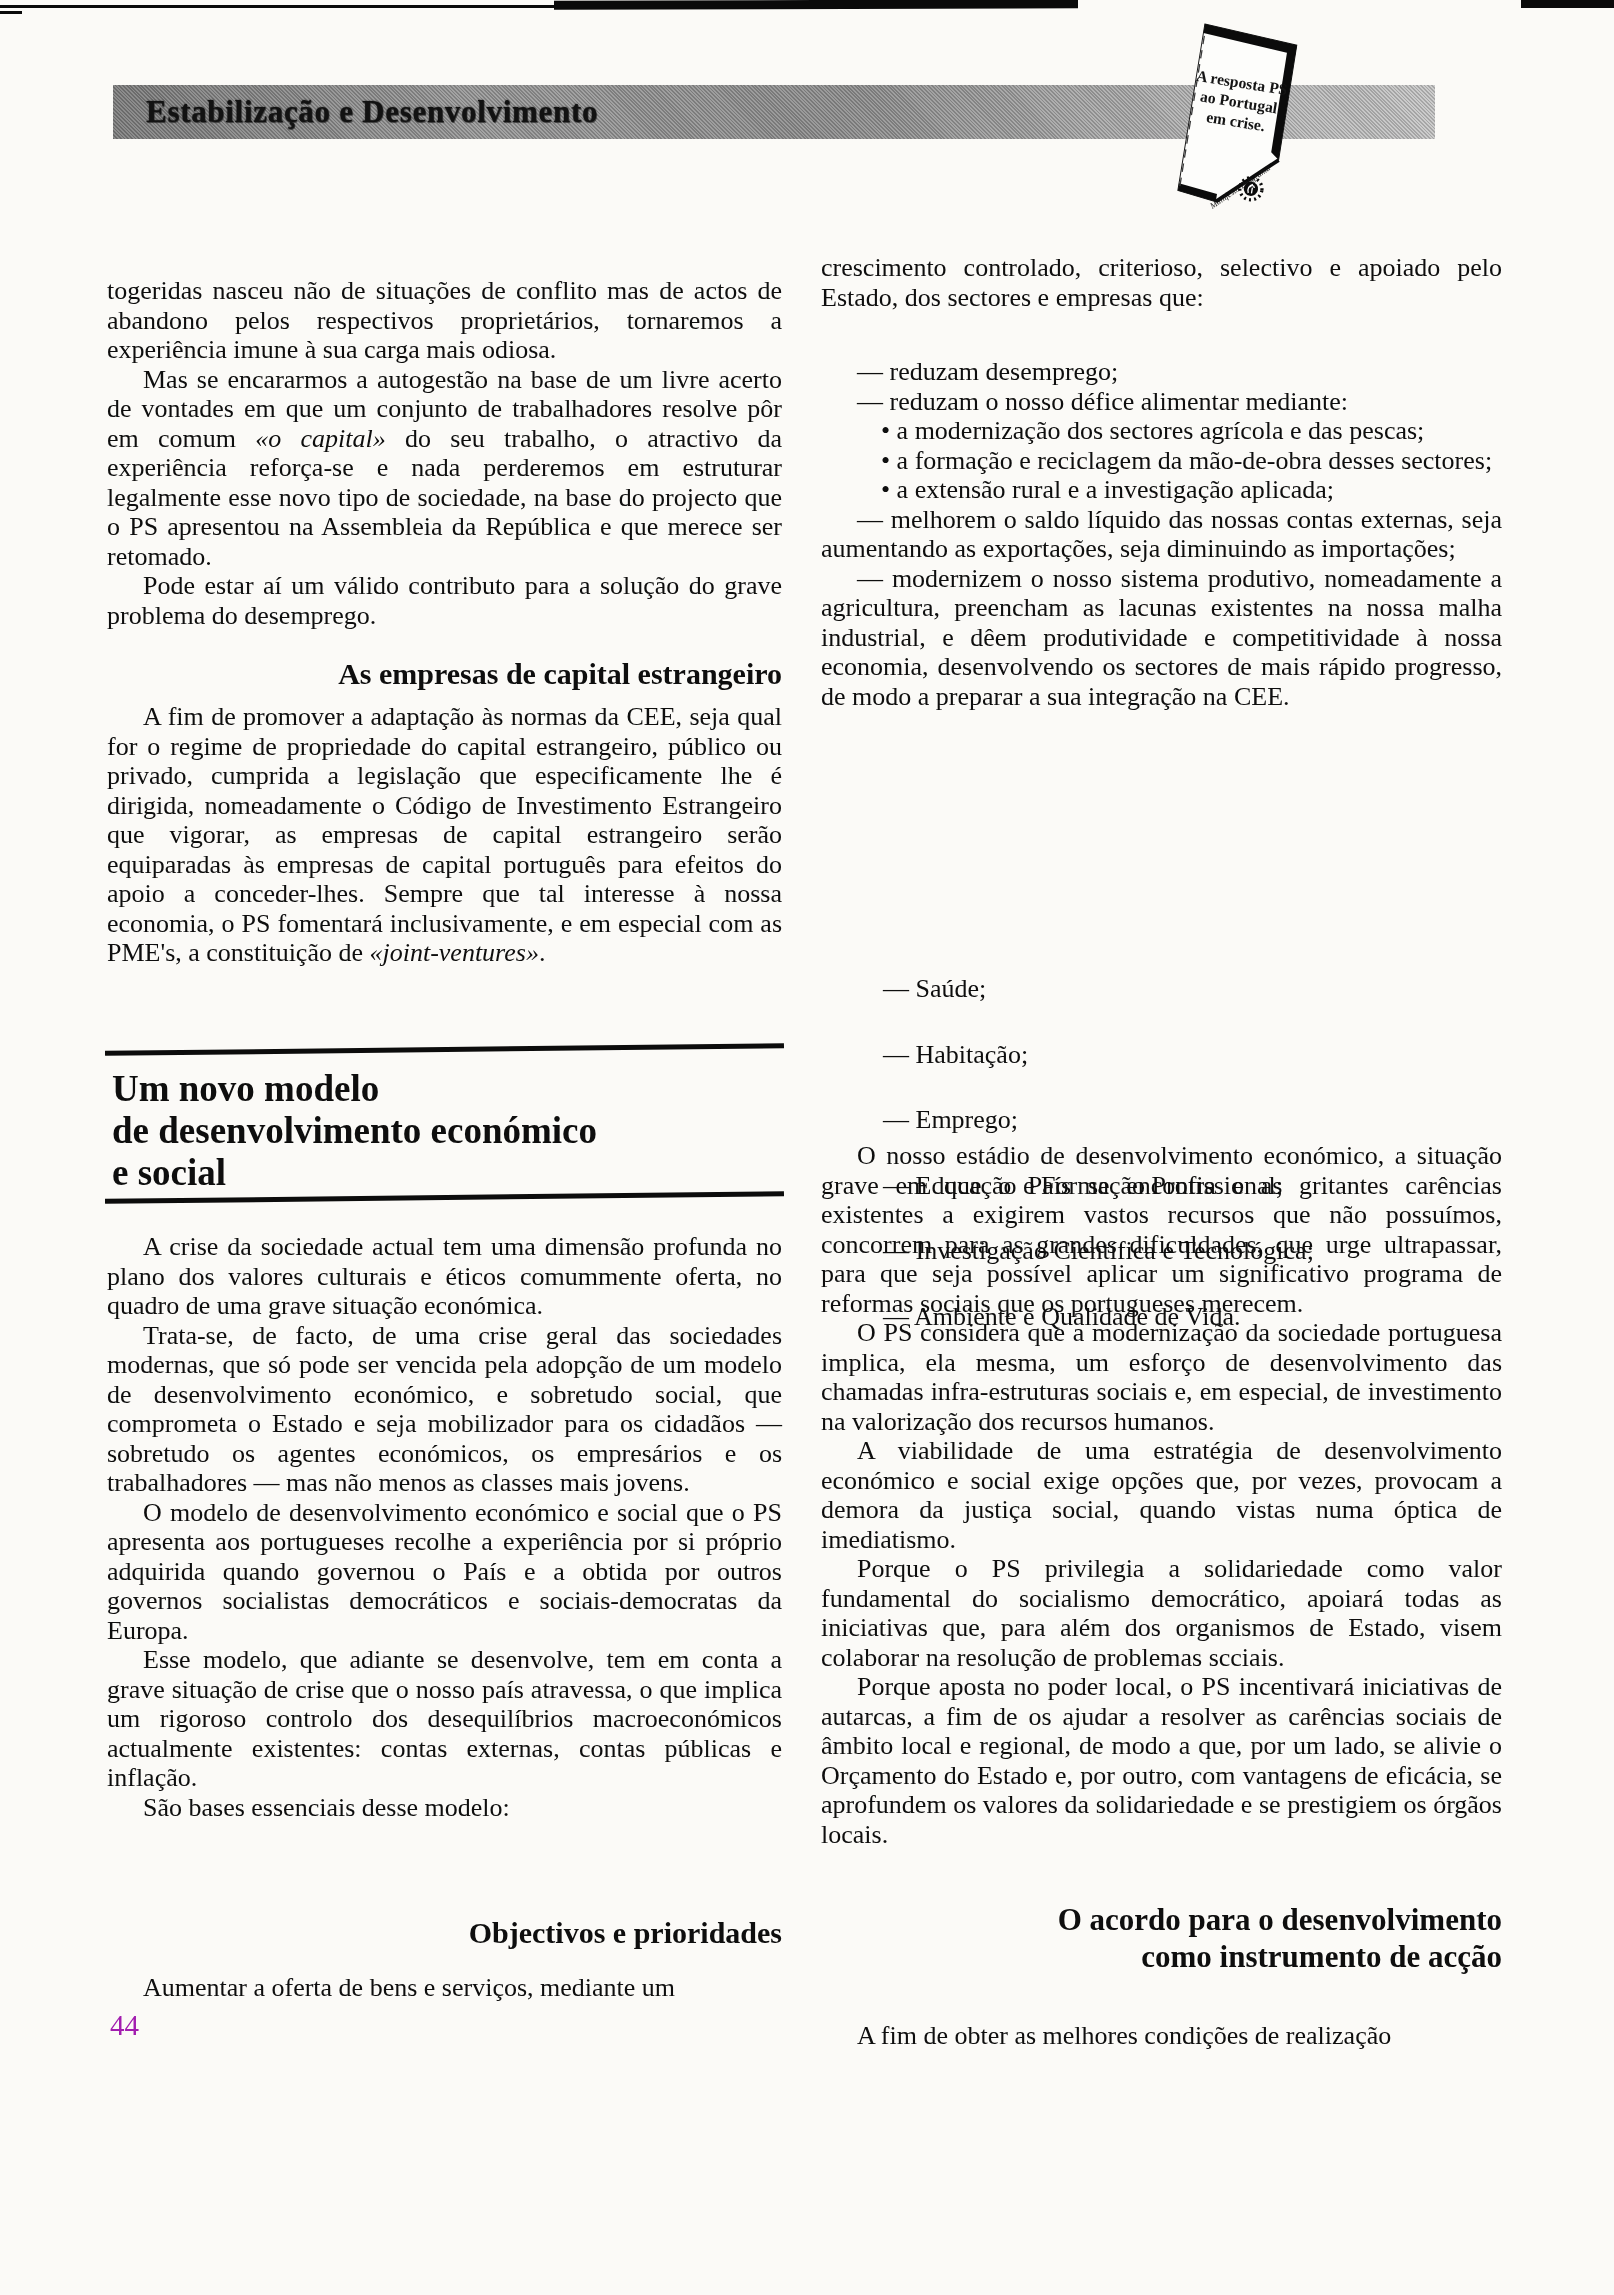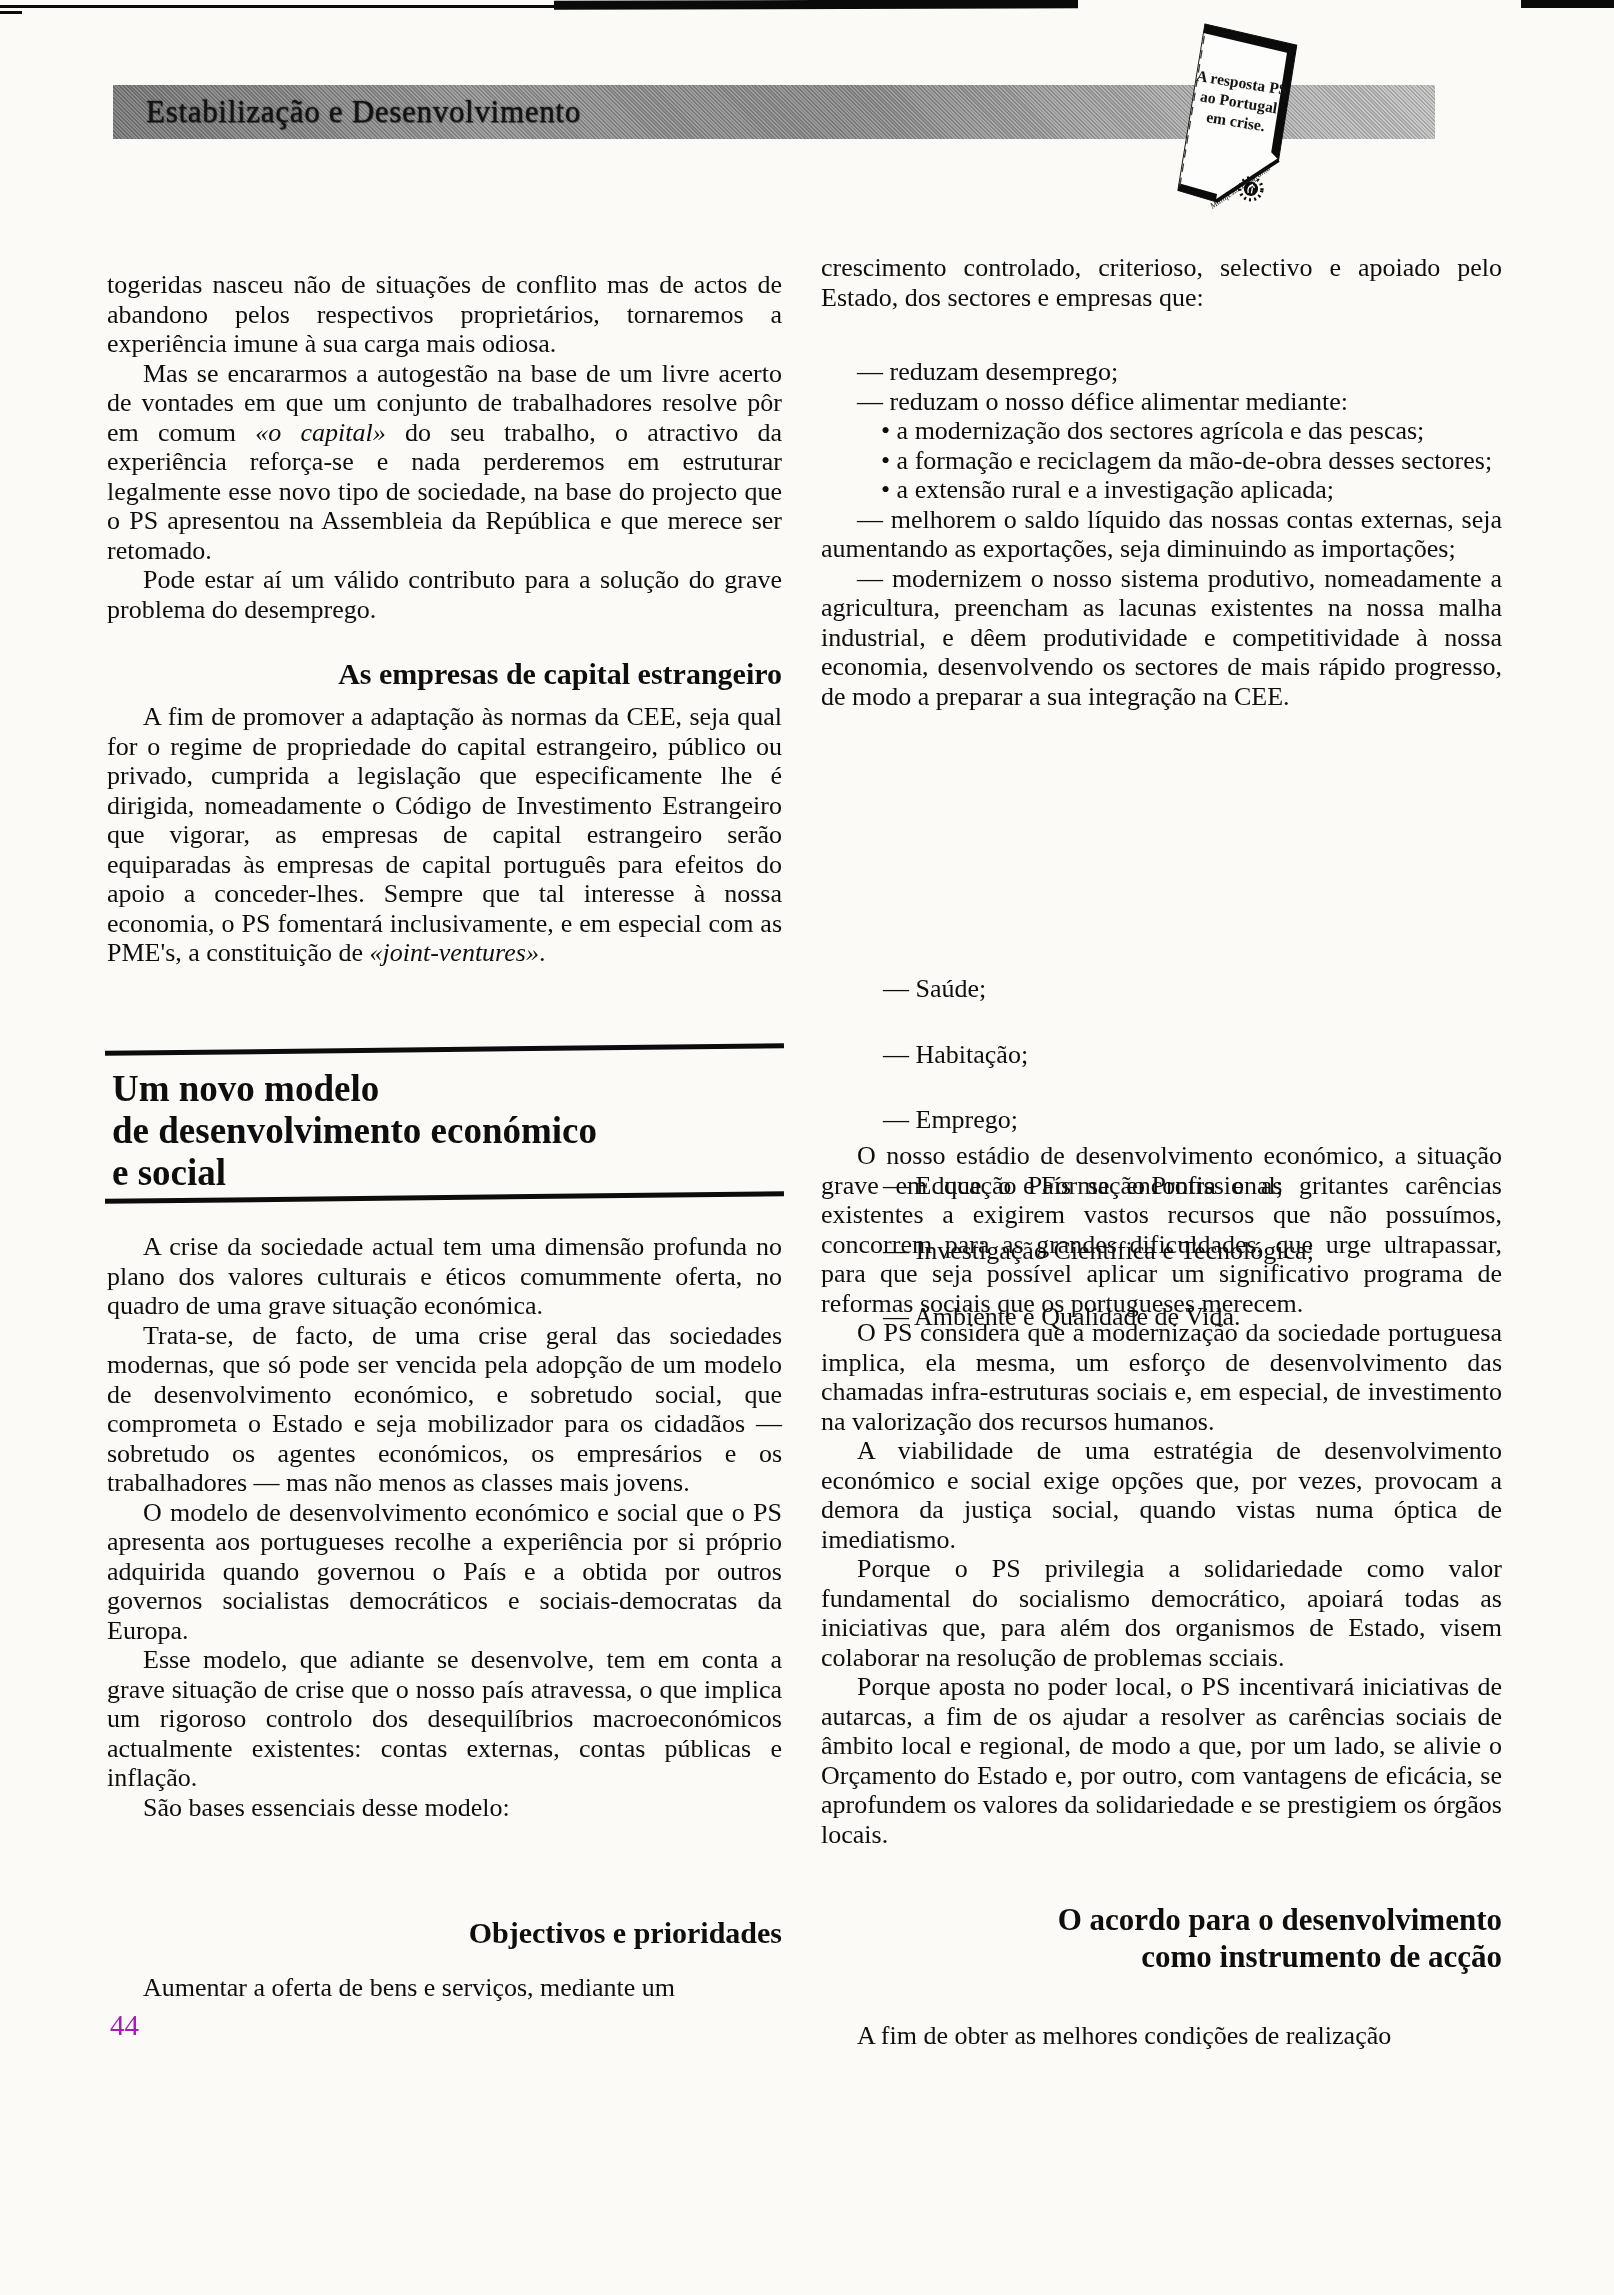--- a/index.html
+++ b/index.html
@@ -19,21 +19,21 @@
   .tr-d{left:0;top:10.5px;width:22px;height:3.3px;}
   
   .band{
     position:absolute;left:113px;top:85px;width:1322px;height:54px;
     background:
       repeating-linear-gradient(45deg,rgba(0,0,0,.16) 0 1.3px,rgba(255,255,255,.10) 1.3px 2.6px),
       linear-gradient(90deg,#7e7e7e 0%,#9a9a9a 28%,#8f8f8f 55%,#b9b9b9 86%,#c6c6c6 100%);
   }
   .band-title{
     position:absolute;left:33px;top:8.5px;
-    font-size:31px;font-weight:normal;color:#121212;
+    font-size:31px;font-weight:bold;color:#121212;
     letter-spacing:0.7px;
     text-shadow:0 0 2px rgba(25,25,25,.85), 0.7px 0.7px 0 rgba(40,40,40,.6);
     white-space:nowrap;
   }
   
   .booklet{
     position:absolute;left:1201px;top:23.6px;width:98px;height:177px;
     transform:rotate(9deg);transform-origin:13px 13px;
   }
   .booklet svg{display:block;width:100%;height:100%;overflow:visible;}
@@ -96,21 +96,21 @@
       <text class="bk-title" x="73" y="150" text-anchor="middle">em crise.</text>
       <text class="bk-fold-text" transform="rotate(-43 98 243)" x="98" y="243" text-anchor="middle">Manifesto Programa</text>
       <g transform="translate(112,240)">
         <circle r="17" fill="none" stroke="#0b0b0b" stroke-width="5" stroke-dasharray="3 4.9"></circle>
         <circle r="11" fill="#0b0b0b"></circle>
         <path d="M-3,7 C-6,1 -3,-5 2,-7 M2,7 L2,-2 M-2,-2 C0,-6 4,-6 5,-2" stroke="#ffffff" stroke-width="2" fill="none"></path>
       </g>
     </svg>
   </div>
 
-  <div class="blk lcol" style="top:270px">
+  <div class="blk lcol" style="top:276px">
     <p class="noind">togeridas nasceu não de situações de conflito mas de actos de abandono pelos respectivos proprietários, tornaremos a experiência imune à sua carga mais odiosa.</p>
     <p><span>Mas se encararmos a autogestão na base de um livre acerto de vontades em que um conjunto de trabalhadores resolve pôr em comum </span><i>«o capital»</i><span> do seu trabalho, o atractivo da experiência reforça-se e nada perderemos em estruturar legalmente esse novo tipo de sociedade, na base do projecto que o PS apresentou na Assembleia da República e que merece ser retomado.</span></p>
     <p>Pode estar aí um válido contributo para a solução do grave problema do desemprego.</p>
   </div>
 
   <h2 class="subhead lcol" style="top:657px">As empresas de capital estrangeiro</h2>
 
   <div class="blk lcol" style="top:702px">
     <p><span>A fim de promover a adaptação às normas da CEE, seja qual for o regime de propriedade do capital estrangeiro, público ou privado, cumprida a legislação que especificamente lhe é dirigida, nomeadamente o Código de Investimento Estrangeiro que vigorar, as empresas de capital estrangeiro serão equiparadas às empresas de capital português para efeitos do apoio a conceder-lhes. Sempre que tal interesse à nossa economia, o PS fomentará inclusivamente, e em especial com as PME's, a constituição de </span><i>«joint-ventures»</i><span>.</span></p>
   </div>

